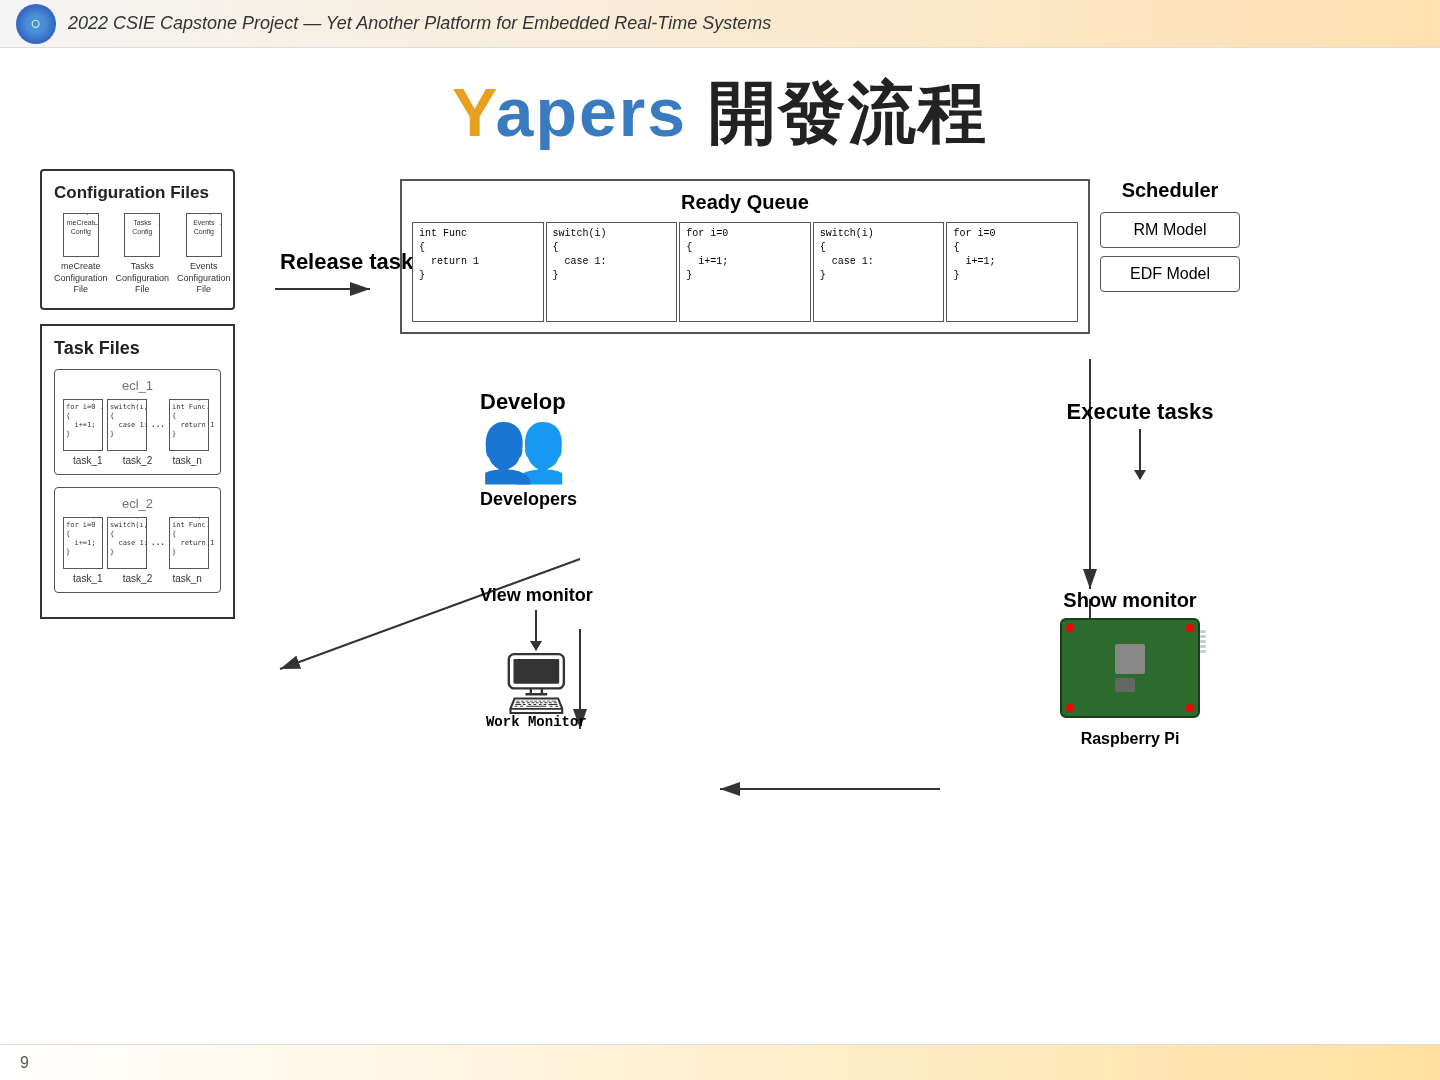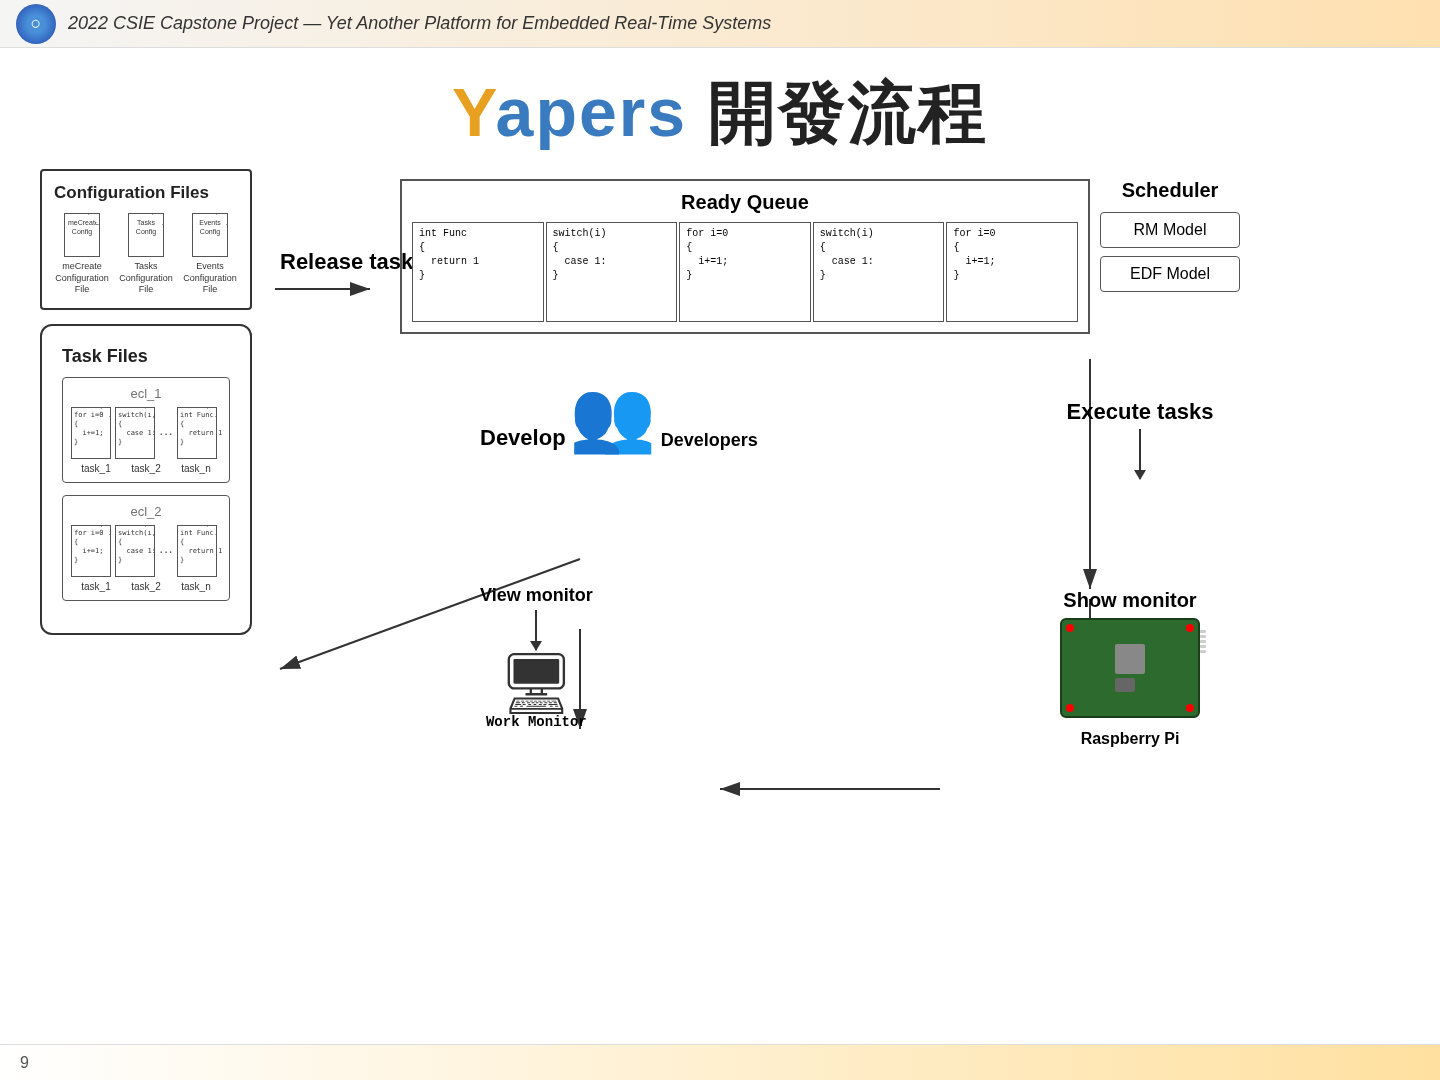--- a/index.html
+++ b/index.html
@@ -113,22 +113,22 @@
       width: 10px; height: 10px;
       background: #fff;
       border-left: 1.5px solid #555;
       border-bottom: 1.5px solid #555;
       clip-path: polygon(0 0, 100% 0, 100% 100%);
     }
 
     
     .task-files-box {
       border: 2px solid #333;
-      border-radius: 12px;
-      padding: 20px;
+      border-radius: 0;
+      padding: 12px;
       background: #fff;
       flex: 1;
     }
     .task-files-title {
       font-size: 18px;
       font-weight: bold;
       margin-bottom: 10px;
       color: #222;
     }
     .ecl-container {
@@ -311,21 +311,21 @@
 
       <line x1="540" y1="390" x2="240" y2="500" stroke="#333" stroke-width="2" marker-end="url(#arrowhead)"></line>
 
       <line x1="540" y1="460" x2="540" y2="560" stroke="#333" stroke-width="2" marker-end="url(#arrowhead)"></line>
 
       <line x1="900" y1="620" x2="680" y2="620" stroke="#333" stroke-width="2" marker-end="url(#arrowhead)"></line>
 
       <line x1="1050" y1="430" x2="1050" y2="520" stroke="#333" stroke-width="2" marker-end="url(#arrowhead)"></line>
     </svg>
 
-    <div style="position:absolute; top:0; left:0; width:212px;">
+    <div style="position:absolute; top:0; left:0; width:195px;">
 
       <div class="config-files-box">
         <div class="config-files-title">Configuration Files</div>
         <div class="config-file-row">
           <div class="config-file-item">
             <div class="file-icon" style="font-size:7px;color:#333;">meCreate<br>Config</div>
             <div style="font-size:9px;text-align:center;line-height:1.3;">meCreate<br>Configuration<br>File</div>
           </div>
           <div class="config-file-item">
             <div class="file-icon" style="font-size:7px;color:#333;">Tasks<br>Config</div>
@@ -406,21 +406,21 @@
           <div class="rq-item">for i=0<br>{<br>&nbsp;&nbsp;i+=1;<br>}</div>
         </div>
       </div>
 
       <div style="position:absolute; top:10px; right:0; width:140px;">
         <div style="font-size:20px; font-weight:bold; text-align:center; margin-bottom:10px;">Scheduler</div>
         <div class="scheduler-model">RM Model</div>
         <div class="scheduler-model">EDF Model</div>
       </div>
 
-      <div style="position:absolute; top:220px; left:200px; display:flex; flex-direction:row; align-items:flex-end; gap:4px;">
+      <div style="position:absolute; top:220px; left:200px; display:flex; flex-direction:column; align-items:flex-start; gap:4px;">
         <div style="font-size:22px; font-weight:bold;">Develop</div>
 
         <div style="font-size:70px; line-height:1; color:#222; margin-top:-8px;">👥</div>
         <div style="font-size:18px; font-weight:bold; margin-top:4px;">Developers</div>
       </div>
 
       <div style="position:absolute; top:236px; left:200px; display:flex; flex-direction:column; align-items:center; gap:0; margin-top:180px;">
         <div style="font-size:18px; font-weight:bold;">View monitor</div>
         <div style="width:2px; height:40px; background:#333; position:relative; margin:4px 0;">
           <div style="position:absolute; bottom:-1px; left:-5px; border-top:10px solid #333; border-left:6px solid transparent; border-right:6px solid transparent;"></div>

